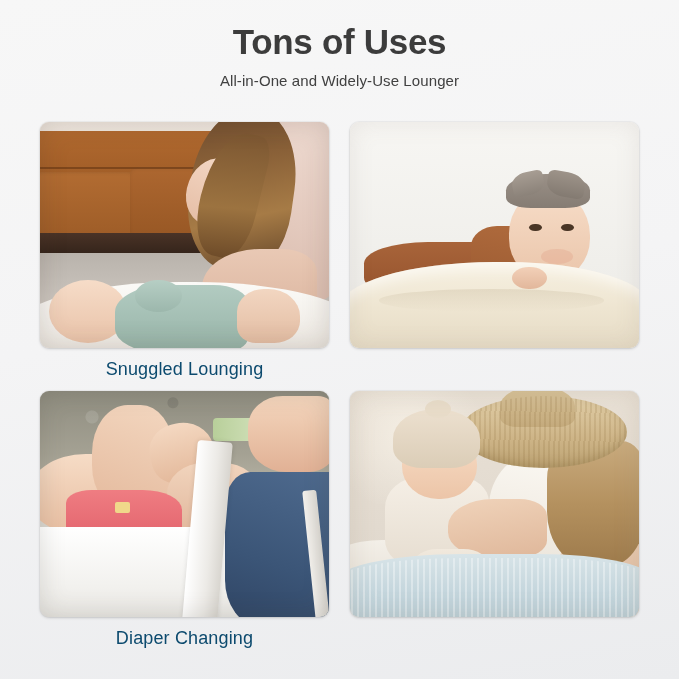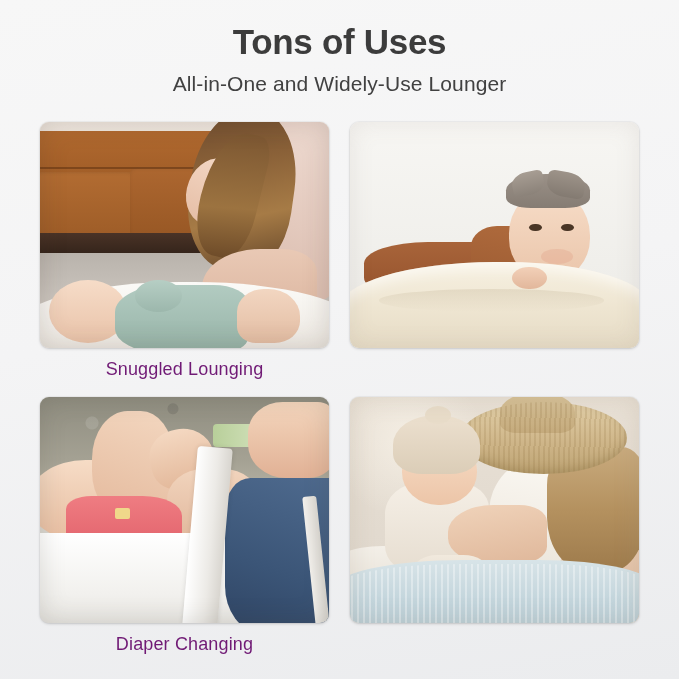--- a/index.html
+++ b/index.html
@@ -29,56 +29,56 @@
   }
   .title {
     font-size: 35px;
     font-weight: bold;
     color: #3c3c3c;
     letter-spacing: -0.3px;
     line-height: 1.15;
     margin: 0;
   }
   .subtitle {
-    font-size: 21px;
+    font-size: 15px;
     font-weight: normal;
     color: #414141;
     letter-spacing: 0.1px;
     margin: 10px 0 0 0;
   }
 
   
   .grid {
     position: absolute;
     left: 40px;
     top: 122px;
     width: 599px;
     display: grid;
     grid-template-columns: 289px 289px;
     grid-column-gap: 21px;
     grid-row-gap: 0px;
   }
   .cell {
     width: 289px;
   }
-  .cell.row2 { margin-top: 14px; }
+  .cell.row2 { margin-top: 8px; }
 
   .photo {
     position: relative;
     width: 289px;
     height: 226px;
     border-radius: 9px;
     overflow: hidden;
     background: #ddd;
     box-shadow: 0 1px 3px rgba(0,0,0,0.16), 0 0 0 1px rgba(0,0,0,0.03);
   }
   .caption {
     text-align: center;
     font-size: 18px;
-    color: #701a75;
+    color: #0c4a6e;
     padding-top: 11px;
     padding-bottom: 3px;
     letter-spacing: 0.15px;
   }
 
   
   .lay { position: absolute; }
 
   
   .p1 { background: #efe9e3; }

